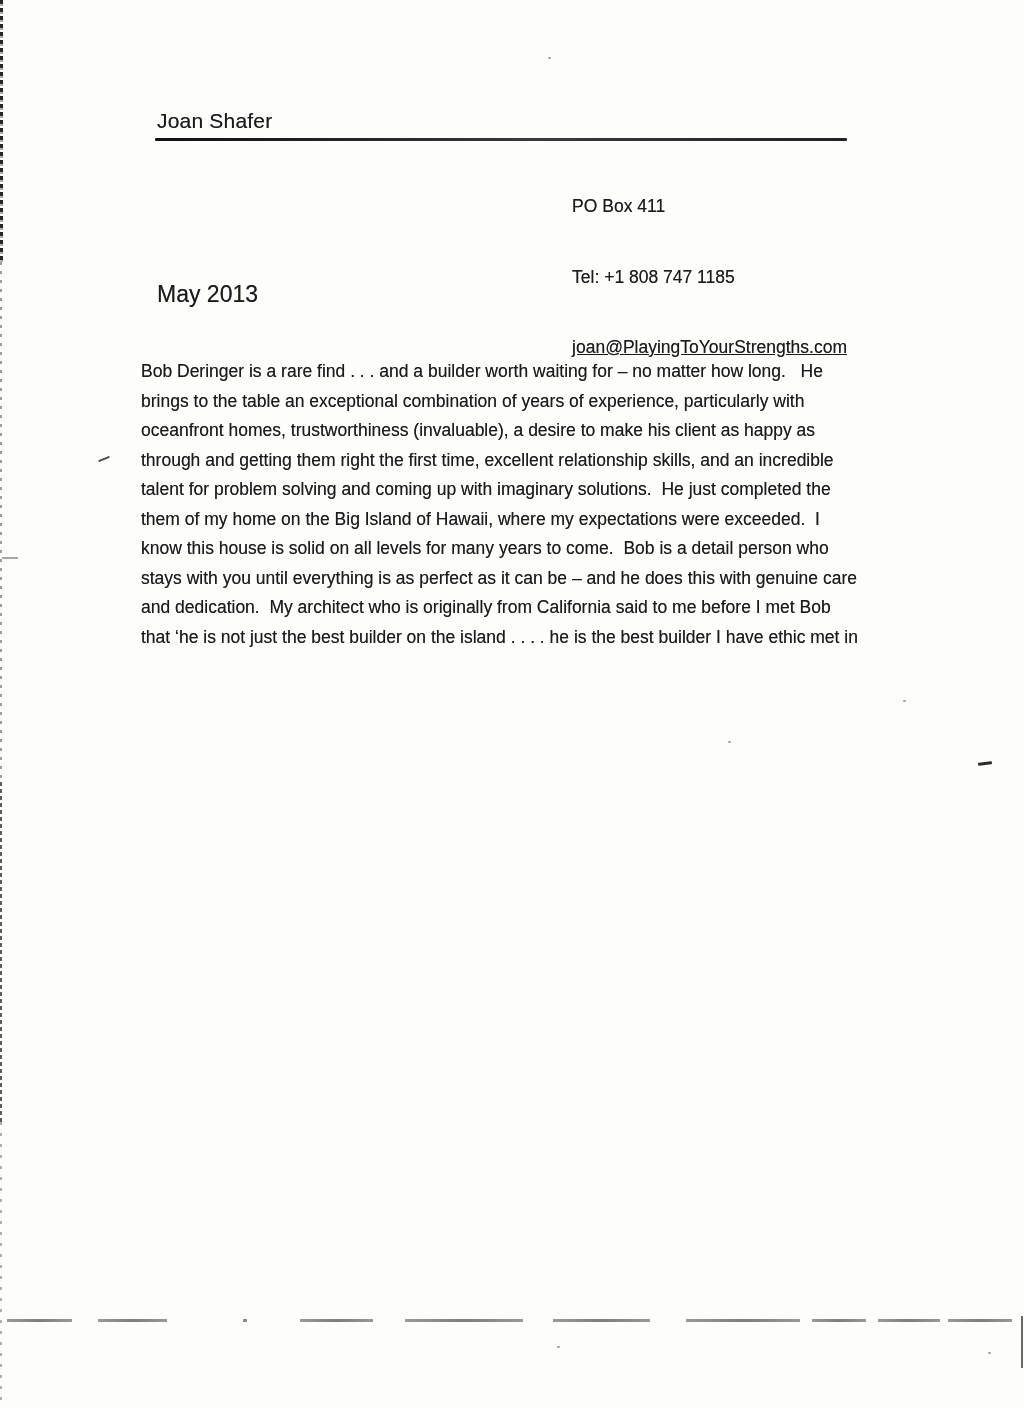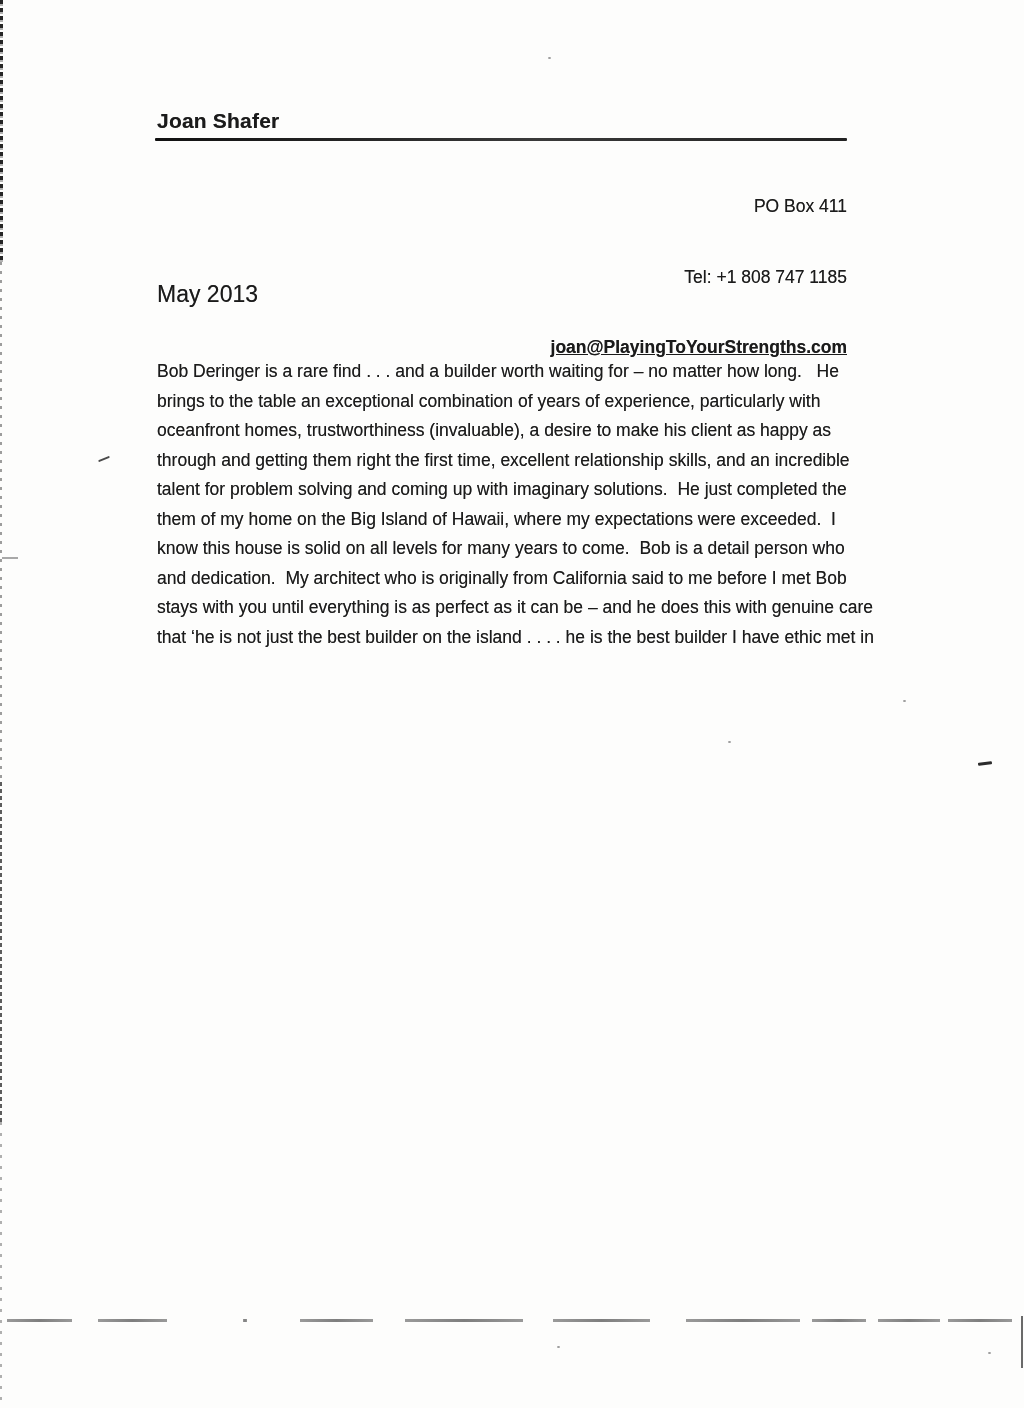--- a/index.html
+++ b/index.html
@@ -18,57 +18,56 @@
   }
   .txt {
     text-shadow: 0 0 0.5px rgba(0,0,0,0.55);
   }
   
   .letterhead-name {
     position: absolute;
     left: 157px;
     top: 109px;
     font-size: 21px;
-    font-weight: bold;
+    font-weight: normal;
     letter-spacing: 0.2px;
   }
   .letterhead-rule {
     position: absolute;
     left: 155px;
     top: 138px;
     width: 692px;
     height: 3px;
     background:
       linear-gradient(90deg, #111 0%, #2a2a2a 35%, #3a3a3a 55%, #222 100%);
     border-radius: 1px;
   }
   .address-block {
     position: absolute;
     top: 148px;
     right: 177px;
-    text-align: right;
     font-size: 17.5px;
     line-height: 23.5px;
     white-space: pre;
   }
   .address-email {
-    font-weight: bold;
+    font-weight: normal;
     text-decoration: underline;
   }
   
   .date-line {
     position: absolute;
     left: 157px;
     top: 281px;
     font-size: 23px;
   }
   
   .body-block {
     position: absolute;
-    left: 157px;
+    left: 141px;
     top: 357px;
     width: 760px;
     font-size: 17.5px;
     line-height: 29.55px;
   }
   .body-block div {
     white-space: pre;
   }
   
   .edge-strip {
@@ -158,22 +157,22 @@
   <div class="date-line txt">May 2013</div>
 
   <div class="body-block txt">
       <div>Bob Deringer is a rare find . . . and a builder worth waiting for – no matter how long.   He</div>
       <div>brings to the table an exceptional combination of years of experience, particularly with</div>
       <div>oceanfront homes, trustworthiness (invaluable), a desire to make his client as happy as</div>
       <div>through and getting them right the first time, excellent relationship skills, and an incredible</div>
       <div>talent for problem solving and coming up with imaginary solutions.  He just completed the</div>
       <div>them of my home on the Big Island of Hawaii, where my expectations were exceeded.  I</div>
       <div>know this house is solid on all levels for many years to come.  Bob is a detail person who</div>
+      <div>stays with you until everything is as perfect as it can be – and he does this with genuine care</div>
       <div>and dedication.  My architect who is originally from California said to me before I met Bob</div>
-      <div>stays with you until everything is as perfect as it can be – and he does this with genuine care</div>
       <div>that ‘he is not just the best builder on the island . . . . he is the best builder I have ethic met in</div>
     </div>
 
   <div class="tick-mark"></div>
   <div class="right-dash"></div>
   <div class="left-small-dash"></div>
   <div class="right-edge-strip"></div>
 
   <div class="bottom-seg" style="left:7px;width:65px"></div>
   <div class="bottom-seg" style="left:98px;width:69px"></div>

